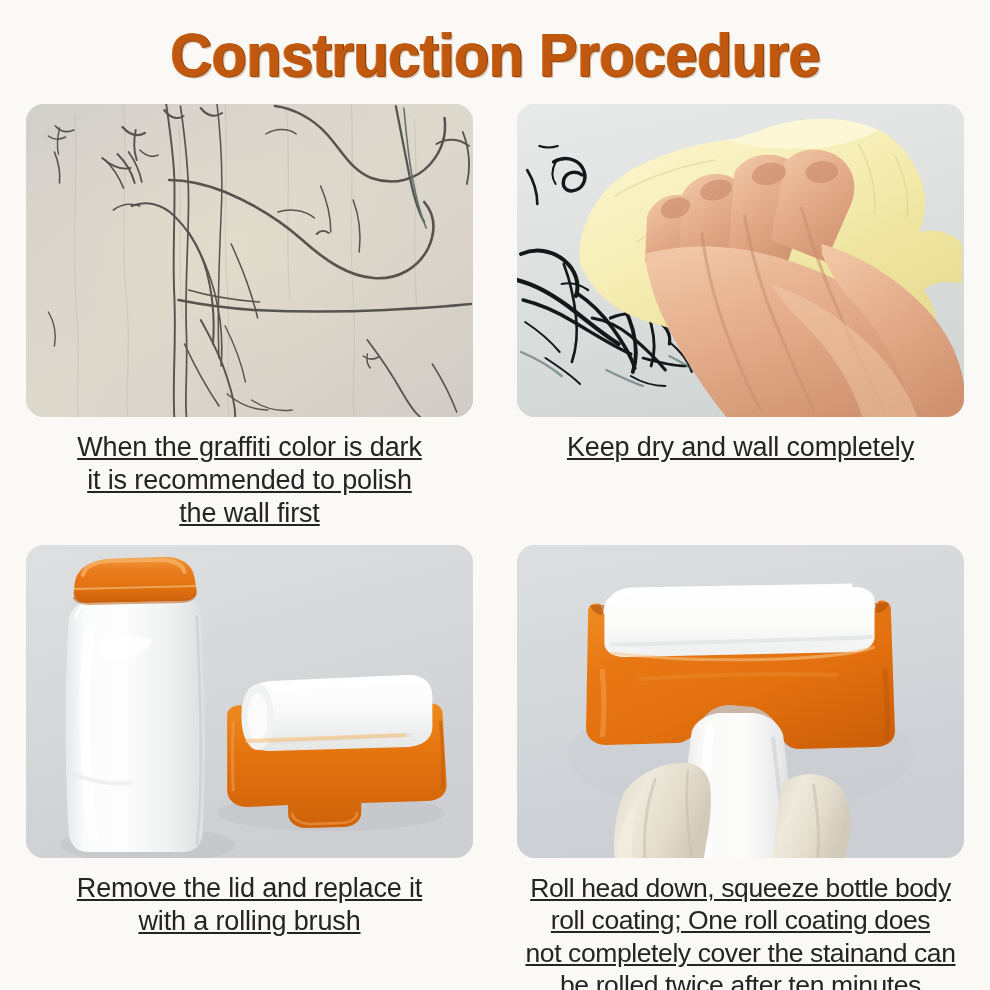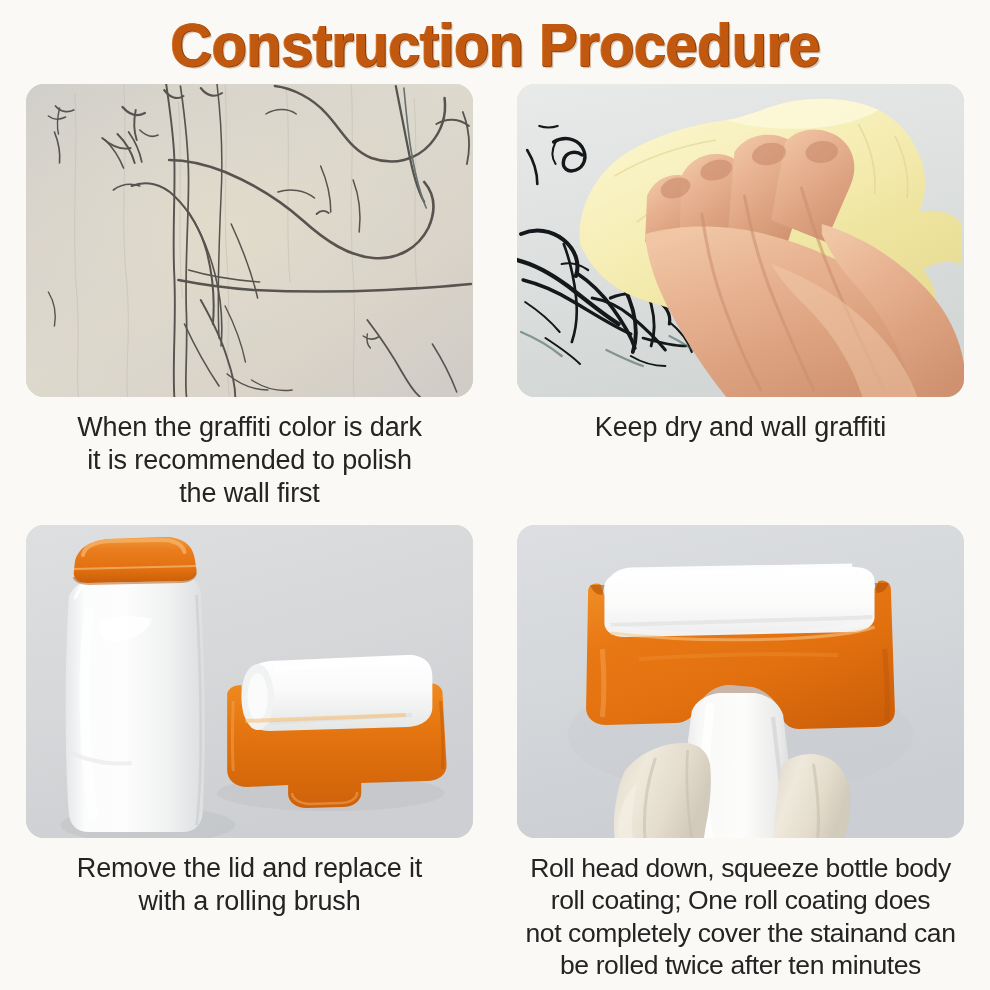--- a/index.html
+++ b/index.html
@@ -13,21 +13,21 @@
 
   body {
     background: #FAF9F5;
     font-family: "Liberation Sans", sans-serif;
     position: relative;
   }
 
   
   .title-bar {
     width: 990px;
-    height: 84px;
+    height: 104px;
     display: flex;
     align-items: center;
     justify-content: center;
     padding-top: 4px;
   }
 
   .page-title {
     font-family: "Liberation Sans", sans-serif;
     font-weight: 700;
     font-size: 62px;
@@ -76,20 +76,21 @@
   .caption {
     margin-top: 14px;
     width: 100%;
     text-align: center;
     font-family: "Liberation Sans", sans-serif;
     font-size: 27px;
     line-height: 1.22;
     color: #242424;
     letter-spacing: -0.15px;
     white-space: pre-line;
+    text-decoration: underline;
   }
 
   .caption.tight { font-size: 26.5px; letter-spacing: -0.4px; }
 
   .cap-row1 { min-height: 104px; }
 </style>
 </head>
 <body>
 
 <div class="title-bar">
@@ -278,21 +279,21 @@
         <g fill="#c98a6a" opacity=".6">
           <ellipse cx="156" cy="104" rx="15" ry="10" transform="rotate(-18 156 104)"></ellipse>
           <ellipse cx="196" cy="86" rx="16" ry="10" transform="rotate(-16 196 86)"></ellipse>
           <ellipse cx="248" cy="70" rx="17" ry="11" transform="rotate(-12 248 70)"></ellipse>
           <ellipse cx="300" cy="68" rx="16" ry="11" transform="rotate(-6 300 68)"></ellipse>
         </g>
 
         <path d="M250 180 C290 194 326 218 354 248 C372 268 386 290 394 313 L340 313 C330 280 310 248 284 222 C270 208 258 194 250 180 Z" fill="#f3cfae" opacity=".45"></path>
       </svg>
     </div>
-    <div class="caption cap-row1">Keep dry and wall graffiti</div>
+    <div class="caption cap-row1">Keep dry and wall completely</div>
   </div>
 
   <div class="cell row-2">
     <div class="photo">
       <svg viewBox="0 0 440 313" preserveAspectRatio="none" aria-hidden="true">
         <defs>
           <linearGradient id="bg3" x1="0" y1="0" x2="0.4" y2="1">
             <stop offset="0%" stop-color="#dedfe1"></stop>
             <stop offset="50%" stop-color="#d6d8da"></stop>
             <stop offset="100%" stop-color="#cdcfd2"></stop>

